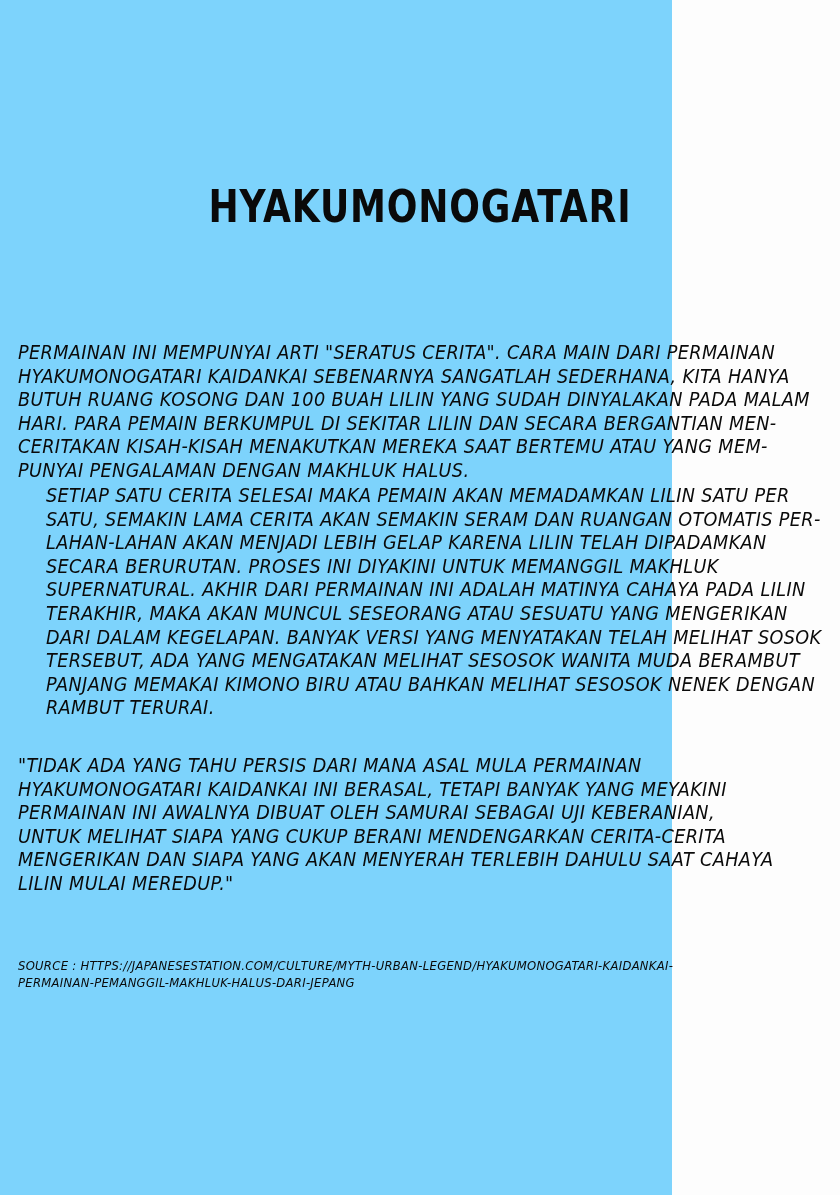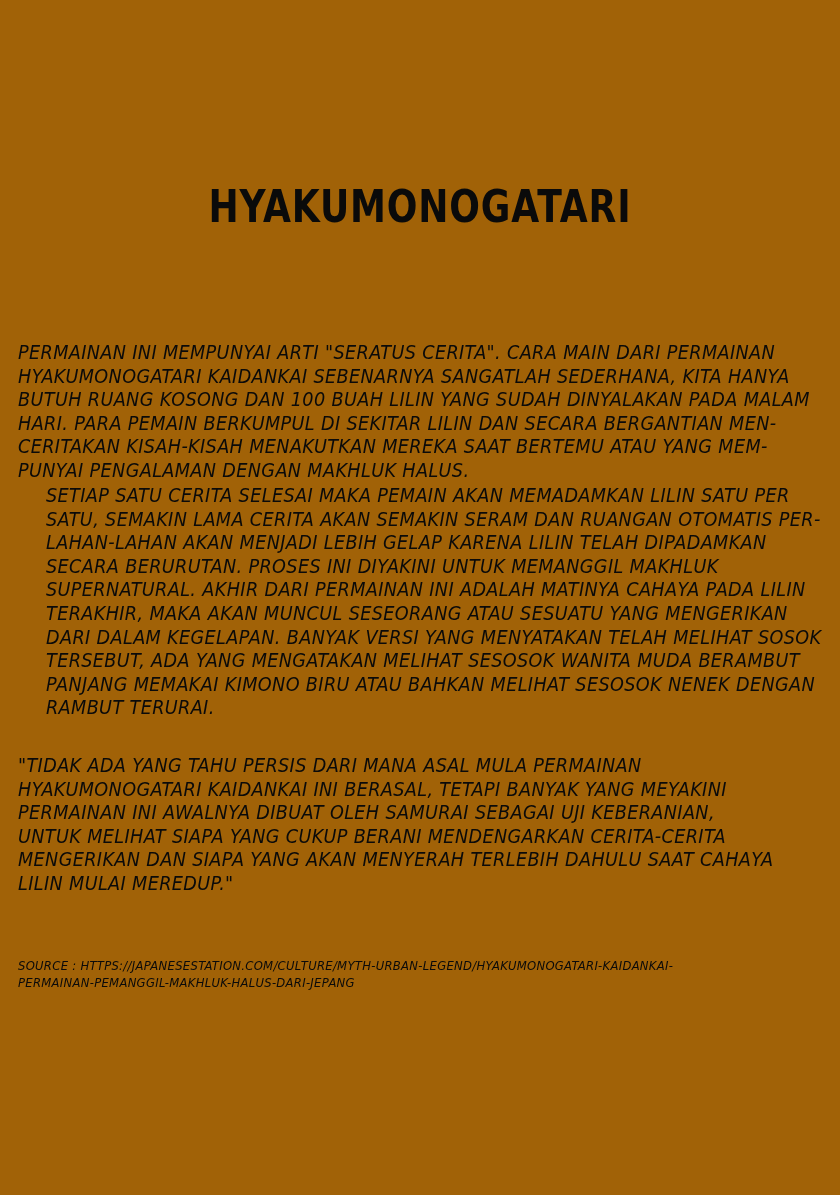--- a/index.html
+++ b/index.html
@@ -11,22 +11,22 @@
       width: 840px;
       height: 1195px;
       position: relative;
       overflow: hidden;
       color: #0a0a0a;
       font-family: "DejaVu Sans", sans-serif;
     }
     .page {
       position: absolute;
       left: 0; top: 0;
-      width: 840px; height: 1195px;
-      background: #a16207;
+      width: 672px; height: 1195px;
+      background: #7dd3fc;
     }
     .title {
       position: absolute;
       left: 0;
       top: 150px;
       width: 840px;
       text-align: center;
       font-family: "DejaVu Sans", sans-serif;
       font-weight: bold;
       font-size: 44px;

